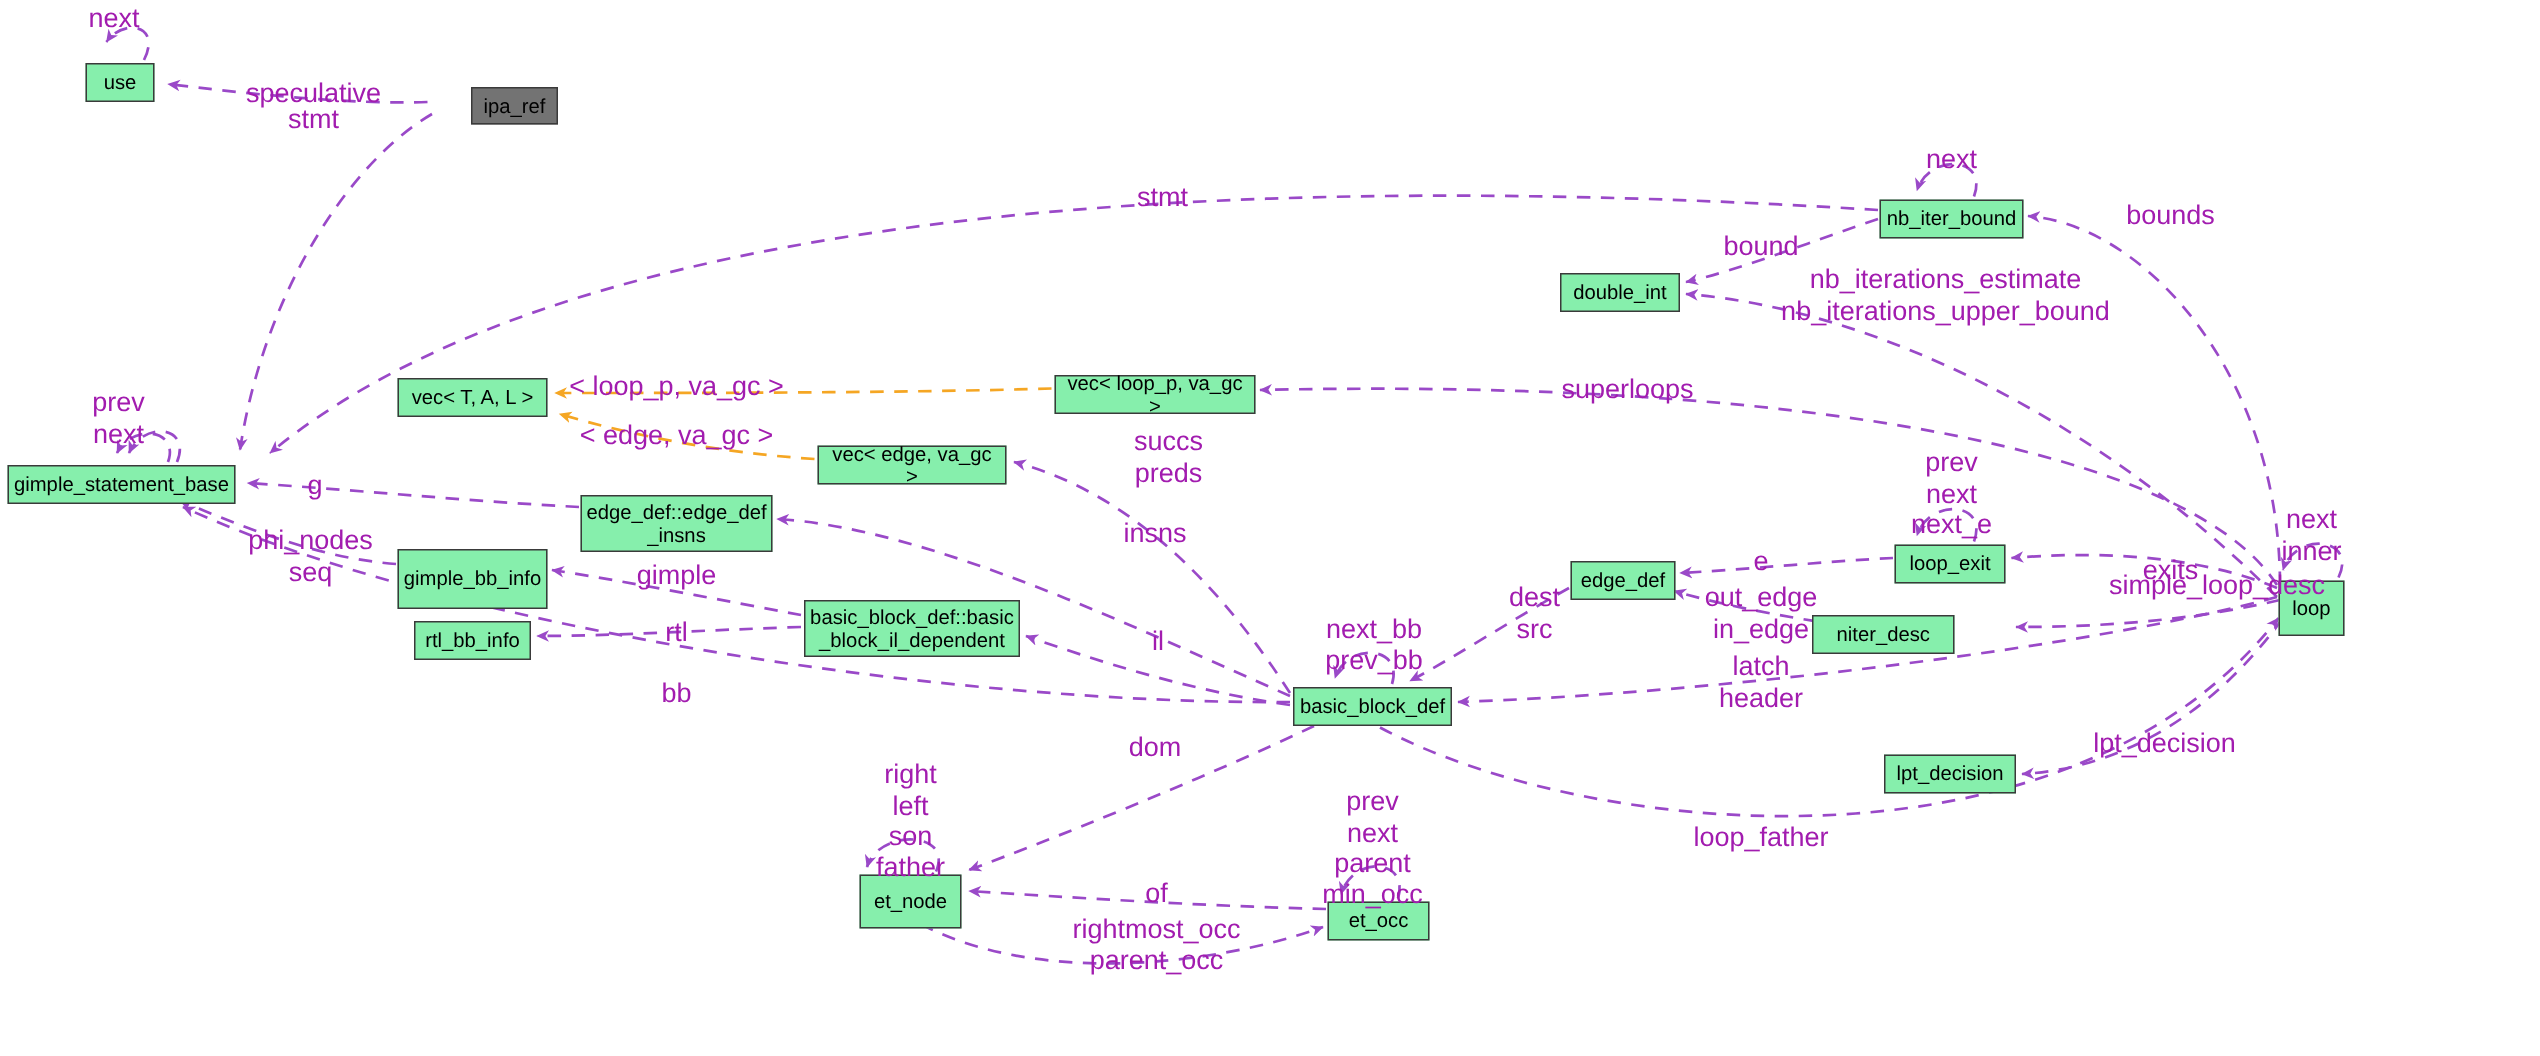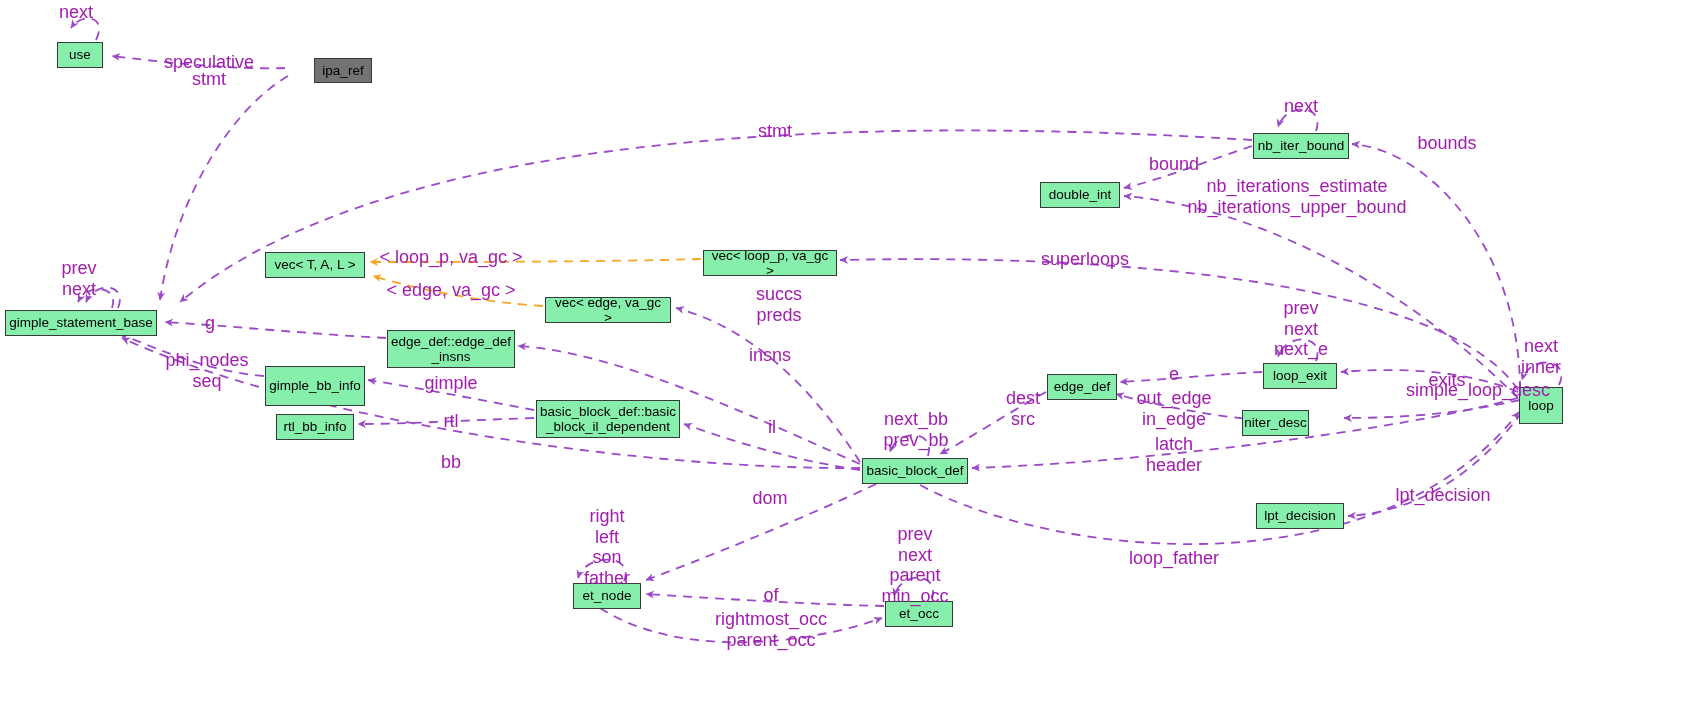--- a/index.html
+++ b/index.html
@@ -114,29 +114,29 @@
       <div class="node filled" style="left: 286px; top: 58px; width: 58px; height: 25px;">ipa_ref</div>
       <div class="node" style="left: 5px; top: 310px; width: 152px; height: 26px;">gimple_statement_base</div>
       <div class="node" style="left: 265px; top: 252px; width: 100px; height: 26px;">vec&lt; T, A, L &gt;</div>
       <div class="node" style="left: 265px; top: 366px; width: 100px; height: 40px;">gimple_bb_info</div>
       <div class="node" style="left: 276px; top: 414px; width: 78px; height: 26px;">rtl_bb_info</div>
       <div class="node" style="left: 387px; top: 330px; width: 128px; height: 38px;">edge_def::edge_def
 _insns</div>
       <div class="node" style="left: 545px; top: 297px; width: 126px; height: 26px;">vec&lt; edge, va_gc &gt;</div>
       <div class="node" style="left: 536px; top: 400px; width: 144px; height: 38px;">basic_block_def::basic
 _block_il_dependent</div>
-      <div class="node" style="left: 573px; top: 583px; width: 68px; height: 26px;">et_node</div>
+      <div class="node" style="left: 573px; top: 583px; width: 68px; height: 36px;">et_node</div>
       <div class="node" style="left: 703px; top: 250px; width: 134px; height: 26px;">vec&lt; loop_p, va_gc &gt;</div>
       <div class="node" style="left: 862px; top: 458px; width: 106px; height: 26px;">basic_block_def</div>
       <div class="node" style="left: 885px; top: 601px; width: 68px; height: 26px;">et_occ</div>
       <div class="node" style="left: 1040px; top: 182px; width: 80px; height: 26px;">double_int</div>
       <div class="node" style="left: 1047px; top: 374px; width: 70px; height: 26px;">edge_def</div>
       <div class="node" style="left: 1253px; top: 133px; width: 96px; height: 26px;">nb_iter_bound</div>
       <div class="node" style="left: 1263px; top: 363px; width: 74px; height: 26px;">loop_exit</div>
-      <div class="node" style="left: 1242px; top: 410px; width: 67px; height: 26px;">niter_desc</div>
+      <div class="node" style="left: 1208px; top: 410px; width: 95px; height: 26px;">niter_desc</div>
       <div class="node" style="left: 1256px; top: 503px; width: 88px; height: 26px;">lpt_decision</div>
       <div class="node" style="left: 1519px; top: 387px; width: 44px; height: 37px;">loop</div>
     </div>
   <div id="labels">
       <div class="elabel" style="left: 76px; top: 2px;">next</div>
       <div class="elabel" style="left: 209px; top: 52px;">speculative</div>
       <div class="elabel" style="left: 209px; top: 69px;">stmt</div>
       <div class="elabel" style="left: 79px; top: 258px;">prev
 next</div>
       <div class="elabel" style="left: 210px; top: 313px;">g</div>

